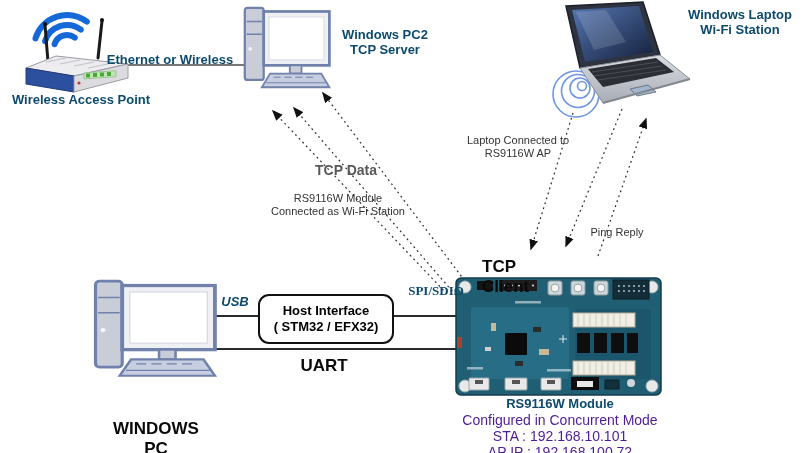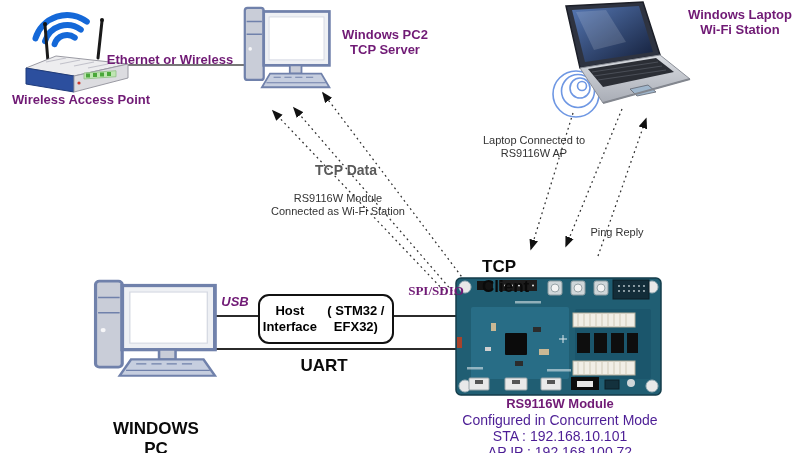--- a/index.html
+++ b/index.html
@@ -2,32 +2,32 @@
 <html><head>
 <meta charset="utf-8">
 <style>
   html,body{margin:0;padding:0;background:#fff;}
   .canvas{
     position:relative;width:811px;height:453px;background:#ffffff;
     font-family:"Liberation Sans",sans-serif;color:#000;overflow:hidden;
   }
   .abs{position:absolute;}
   .lbl{position:absolute;text-align:center;line-height:1.15;}
-  .bold13{font-size:13px;font-weight:bold;color:#701a75;}
+  .bold13{font-size:13px;font-weight:bold;color:#0c4a6e;}
   .bold14{font-size:17px;font-weight:bold;color:#0a0a0a;}
   .note11{font-size:11px;color:#333;}
   .gray14{font-size:14px;color:#595959;}
   .cap12{font-size:14px;color:#4c1d95;}
   #wires{position:absolute;left:0;top:0;z-index:1;pointer-events:none;}
   .icon{z-index:2;}
   .txt{z-index:3;}
   .hostbox{
     position:absolute;left:258px;top:294px;width:132px;height:46px;z-index:3;
     border:2px solid #111;border-radius:11px;background:#fff;
-    display:flex;flex-direction:row;justify-content:center;align-items:center;
+    display:flex;flex-direction:column;justify-content:center;align-items:center;
     font-size:13px;font-weight:bold;line-height:1.25;text-align:center;
   }
 </style>
 </head>
 <body>
 
 <div class="canvas">
 
   <svg id="wires" width="811" height="453" viewBox="0 0 811 453">
     <defs>
@@ -243,21 +243,21 @@
     <div>Wi-Fi Station</div>
   </div>
 
   <div class="lbl txt gray14" style="left:296px;top:162px;width:100px;font-weight:bold;">TCP Data</div>
 
   <div class="lbl txt note11" style="left:264px;top:192px;width:148px;">
     <div>RS9116W Module</div>
     <div>Connected as Wi-Fi Station</div>
   </div>
 
-  <div class="lbl txt note11" style="left:482px;top:134px;width:104px;">
+  <div class="lbl txt note11" style="left:466px;top:134px;width:104px;">
     <div>Laptop Connected to</div>
     <div>RS9116W AP</div>
   </div>
 
 
   <div class="lbl txt note11" style="left:582px;top:226px;width:70px;">Ping Reply</div>
 
   <div class="lbl txt bold14" style="left:482px;top:257px;width:80px;text-align:left;">TCP Client</div>
 
   <div class="lbl txt" style="left:444px;top:397px;width:232px;">

